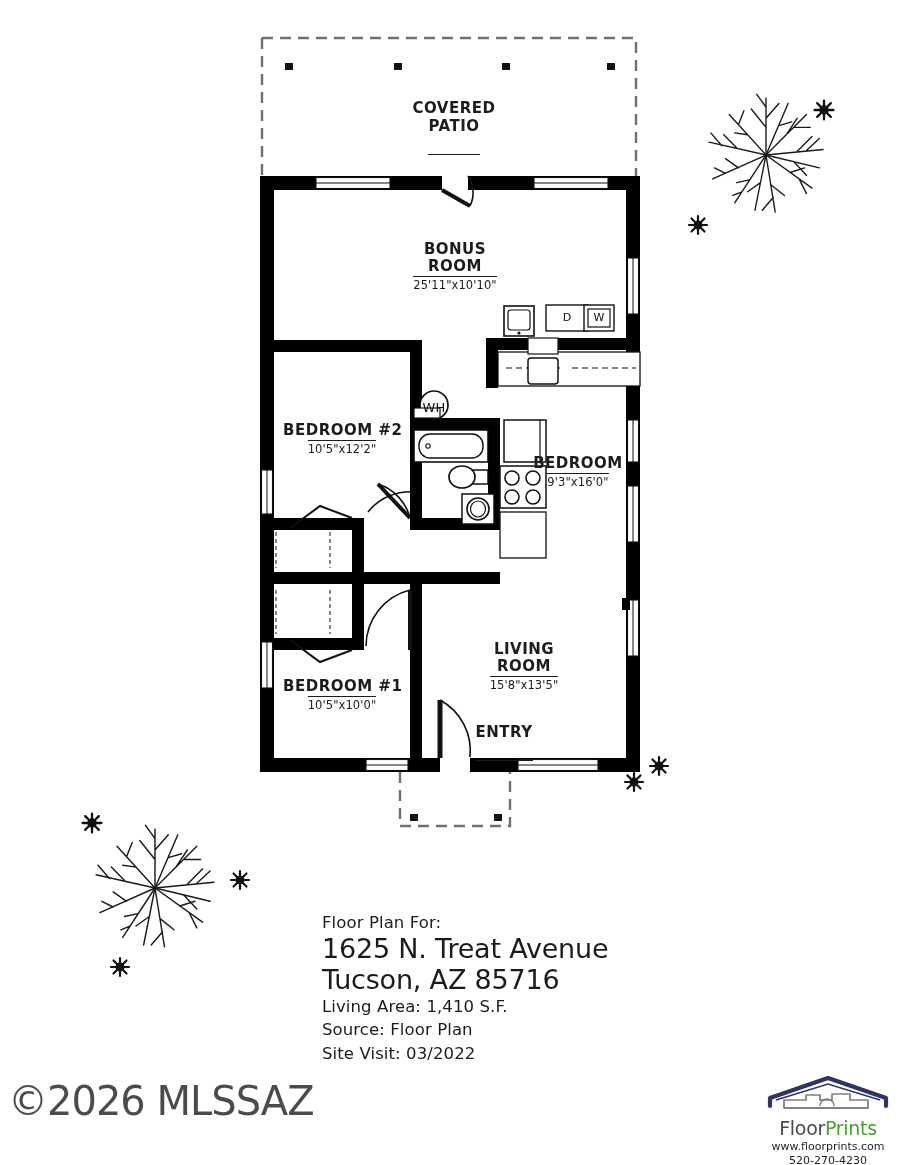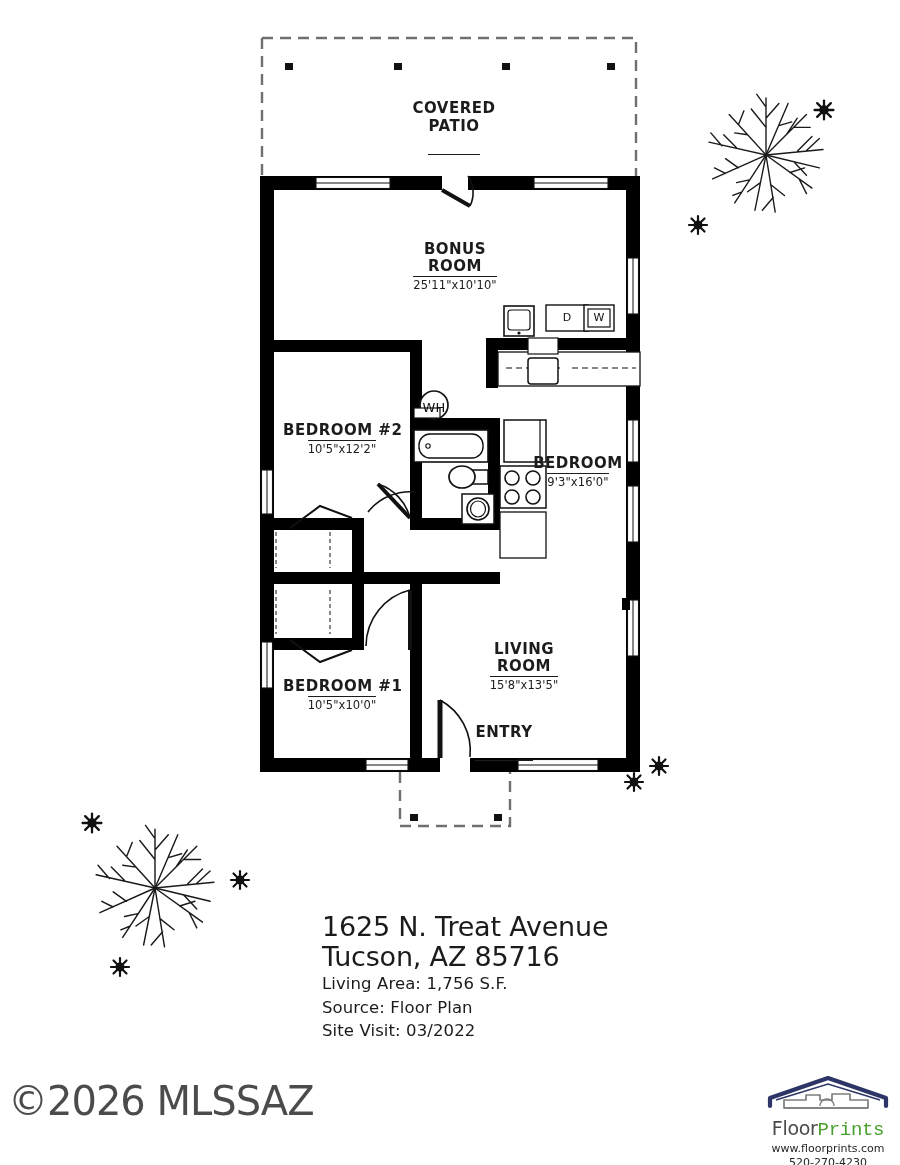--- a/index.html
+++ b/index.html
@@ -132,21 +132,21 @@
     width: 132px;
     text-align: center;
   }
   #logo-wordmark {
     font-size: 19px;
     letter-spacing: -0.3px;
     line-height: 1;
     margin-top: 1px;
   }
   #logo-wordmark .lw-floor { color: #4a4a4a; text-align: center; }
-  #logo-wordmark .lw-prints { color: #4aa02c; font-family: Liberation Mono, monospace; }
+  #logo-wordmark .lw-prints { color: #4aa02c; }
   #logo-block .logo-url {
     font-size: 11px;
     color: #1f1f1f;
     line-height: 1.3;
     margin-top: 2px;
   }
   #logo-block .logo-phone {
     font-size: 11px;
     color: #1f1f1f;
     line-height: 1.3;
@@ -467,23 +467,24 @@
     <span class="rl-stack">
       <span class="rl-name underlined">ENTRY</span>
     </span>
   </div>
 
   <div class="appl-letter" style="left:546px; top:311px; width:42px;">D</div>
   <div class="appl-letter" style="left:584px; top:311px; width:30px;">W</div>
   <div class="wh-label" style="left:420px; top:400px; width:28px;">WH</div>
 
   <div id="address-block">
+    <div class="addr-lead">Floor Plan For:</div>
     <div class="addr-street">1625 N. Treat Avenue</div>
     <div class="addr-city">Tucson, AZ  85716</div>
-    <div class="addr-meta">Living Area:  1,756 S.F.</div>
+    <div class="addr-meta">Living Area:  1,410 S.F.</div>
     <div class="addr-meta">Source:  Floor Plan</div>
     <div class="addr-meta">Site Visit:  03/2022</div>
   </div>
 
 
   <div id="watermark">©2026 MLSSAZ</div>
 
   <div id="logo-block">
     <svg width="132" height="38" viewBox="0 0 132 38">
 

